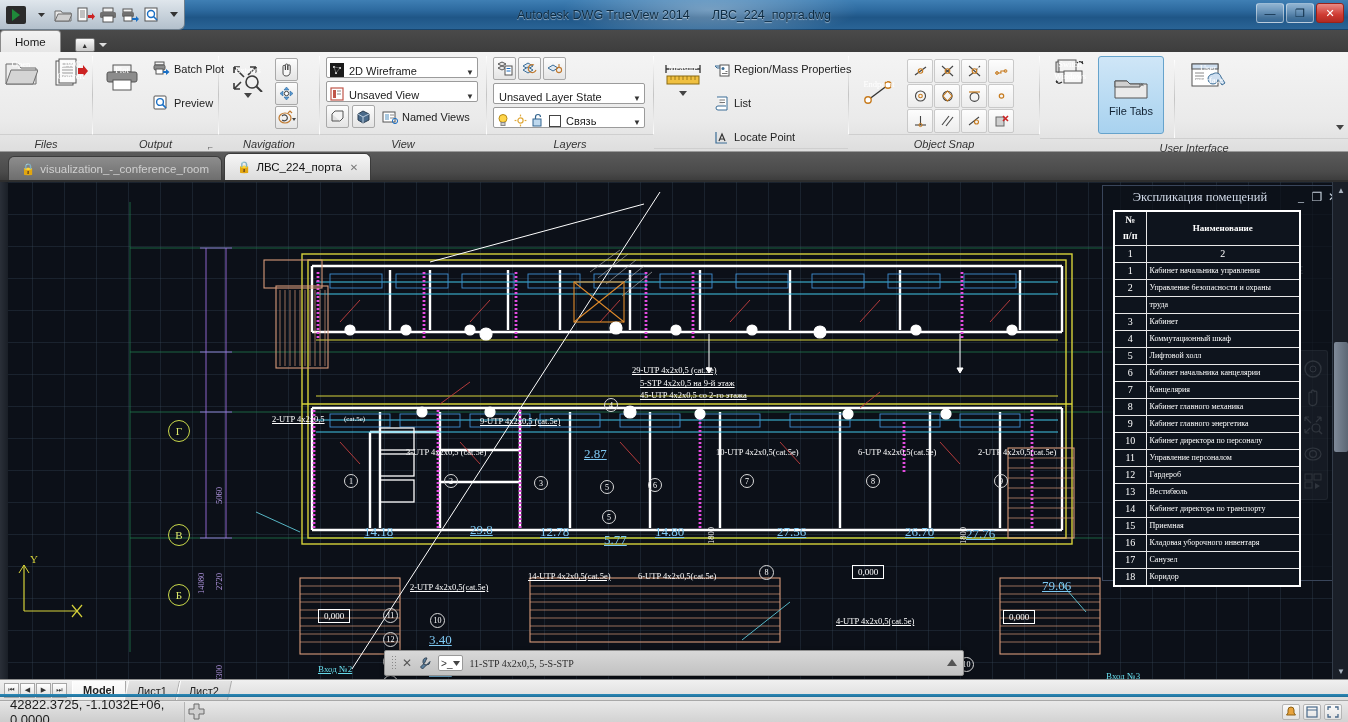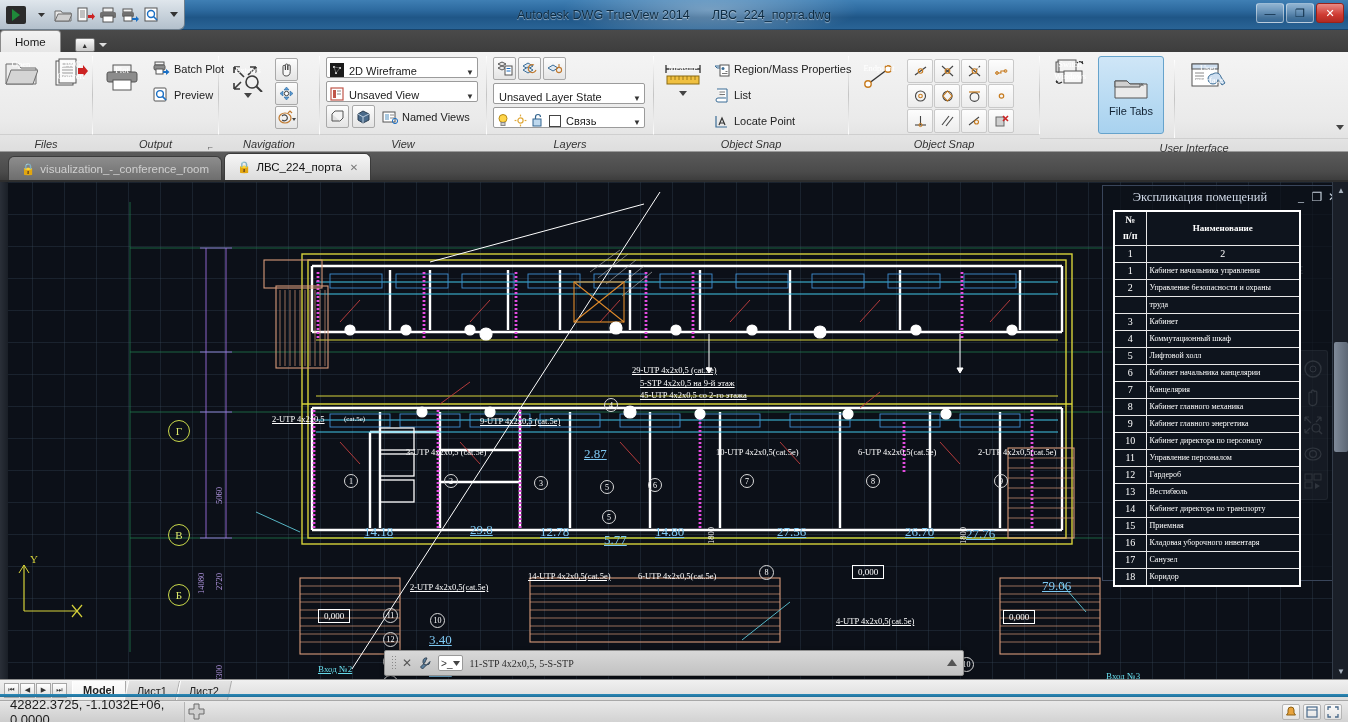--- a/index.html
+++ b/index.html
@@ -96,21 +96,21 @@
 
   .bigbtn {
     width:auto; min-width:46px; padding:2px 4px; display:flex; flex-direction:column;
     align-items:center; gap:1px; font-size:11px; color:#222; border-radius:3px;
   }
   .bigbtn .lbl { text-align:center; line-height:12px; }
   .smallbtn {
     display:flex; align-items:center; gap:4px; padding:2px 4px; font-size:11px;
     color:#222; border-radius:3px; height:22px; white-space:nowrap;
   }
-  .stack { display:flex; flex-direction:column; gap:4px; justify-content:center; padding-top:2px; }
+  .stack { display:flex; flex-direction:column; gap:12px; justify-content:center; padding-top:2px; }
 
   .combo {
     display:flex; align-items:flex-end; gap:5px; height:21px; padding:0 3px;
     border:1px solid #9b9b9b; background:#fff; border-radius:2px; font-size:11px;
     color:#1a1a1a; white-space:nowrap;
   }
   .combo .arrow { margin-left:auto; font-size:8px; color:#333; padding-left:8px;}
   .iconbox {
     width:23px; height:23px; border:1px solid #a9a9a9; background:linear-gradient(180deg,#fdfdfd,#e4e4e4);
     border-radius:2px; display:flex; align-items:center; justify-content:center;
@@ -666,21 +666,21 @@
             <span>Locate Point</span>
           </div>
         </div>
       </div>
       <div class="panel-title">Object Snap</div>
     </div>
     <div class="panel-sep"></div>
 
     <div class="panel" style="width:190px">
       <div class="panel-body">
-        <div class="bigbtn" style="margin-top:4px">
+        <div class="bigbtn" style="margin-top:20px">
           <svg width="40" height="30" viewBox="0 0 40 30">
             <line x1="9" y1="22" x2="29" y2="7" stroke="#333" stroke-width="1.4"></line>
             <circle cx="9" cy="22" r="3.2" fill="#fff" stroke="#c77b1e" stroke-width="1.4"></circle>
             <circle cx="29" cy="7" r="3.2" fill="#fff" stroke="#c77b1e" stroke-width="1.4"></circle>
           </svg>
           <span class="lbl">Endpoint</span>
         </div>
         <div class="snapgrid" style="margin-top:3px">
           <div class="snapcell">
             <svg width="15" height="14" viewBox="0 0 15 14">

